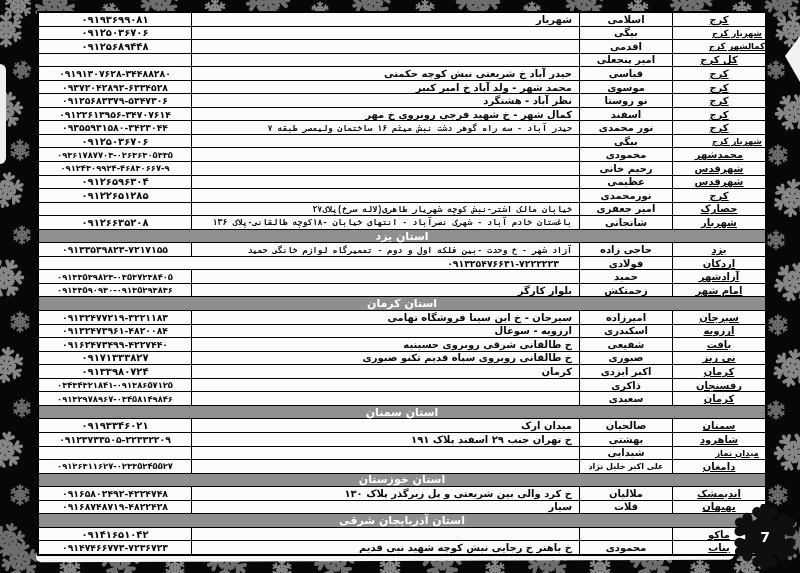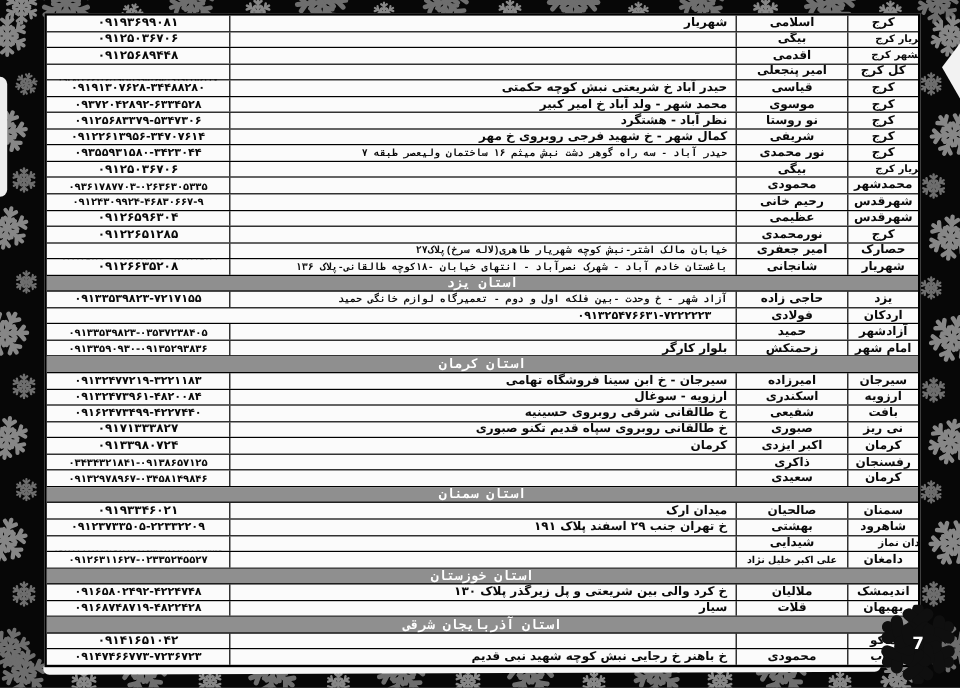--- a/index.html
+++ b/index.html
@@ -10,34 +10,34 @@
   .decor svg{position:absolute;}
   
   .table-wrap{position:absolute;left:37px;top:11px;width:730px;height:545px;z-index:2;
               background:var(--table-bg,#fbfbfb);border:2px solid var(--border,#000);
               box-sizing:border-box;direction:rtl;display:flex;flex-direction:column;
               font-weight:bold;color:#0a0a0a;}
   .t-row{flex:1;display:flex;min-height:0;border-bottom:1.5px solid var(--border,#000);}
   .t-row:last-child{border-bottom:none;}
   .cell{display:flex;align-items:center;justify-content:center;min-width:0;overflow:hidden;
         white-space:nowrap;box-sizing:border-box;}
-  .cell.city{width:59px;font-size:10px;border-left:1.5px solid var(--border,#000);}
+  .cell.city{width:93px;font-size:10px;border-left:1.5px solid var(--border,#000);text-decoration:underline;}
   .cell.city.sm{font-size:8.5px;padding-left:36px;}
   .cell.name{width:93px;font-size:10px;border-left:1.5px solid var(--border,#000);}
   .cell.name.sm{font-size:8px;}
   .cell.addr{flex:1;font-size:10px;justify-content:flex-start;padding:0 7px;
              border-left:1.5px solid var(--border,#000);}
   .cell.addr.sm{font-size:8.3px;font-family:Liberation Mono, monospace;}
   .cell.phone{width:152px;font-size:10px;letter-spacing:2.4px;direction:ltr;}
   .cell.phone.mid1{font-size:9.3px;letter-spacing:1.1px;}
   .cell.phone.mid2{font-size:8.4px;letter-spacing:0.5px;}
   .cell.phone.tiny{font-size:6.4px;letter-spacing:0.2px;margin-top:12px;}
   .sec-row{flex:1;display:flex;align-items:center;justify-content:center;min-height:0;
            background:var(--sec-bg,#8f8f8f);color:var(--sec-fg,#fff);
-           font-size:11px;letter-spacing:0.5px;border-bottom:1.5px solid var(--border,#000);font-family:Liberation Mono, monospace;}
+           font-size:11px;letter-spacing:0.5px;border-bottom:1.5px solid var(--border,#000);}
   
   .curl-right{position:absolute;right:0;top:36px;width:0;height:0;z-index:3;
               border-top:20px solid transparent;border-bottom:26px solid transparent;
               border-right:15px solid #f2f2f2;}
   .curl-left{position:absolute;left:0;top:64px;width:6px;height:100px;background:#ededed;
              border-radius:0 8px 8px 0;z-index:3;}
   .bottom-edge{position:absolute;left:36px;top:551px;width:698px;height:10px;background:#f6f6f6;
                border-radius:6px;z-index:1;transform:rotate(-0.2deg);}
   .page-badge{position:absolute;left:731px;top:503px;width:68px;height:68px;z-index:4;}
   .page-badge svg{position:absolute;left:0;top:0;}
@@ -2757,21 +2757,21 @@
         <div class="cell phone mid1">۰۹۳۷۲۰۴۲۸۹۲-۶۳۳۴۵۲۸</div>
       </div>
       <div class="t-row">
         <div class="cell city">کرج</div>
         <div class="cell name">نو روستا</div>
         <div class="cell addr">نظر آباد - هشتگرد</div>
         <div class="cell phone mid1">۰۹۱۲۵۶۸۳۳۷۹-۵۳۴۷۳۰۶</div>
       </div>
       <div class="t-row">
         <div class="cell city">کرج</div>
-        <div class="cell name">شریفی</div>
+        <div class="cell name">اسفند</div>
         <div class="cell addr">کمال شهر - خ شهید فرجی روبروی خ مهر</div>
         <div class="cell phone mid1">۰۹۱۲۲۶۱۳۹۵۶-۳۴۷۰۷۶۱۴</div>
       </div>
       <div class="t-row">
         <div class="cell city">کرج</div>
         <div class="cell name">نور محمدی</div>
         <div class="cell addr sm">حیدر آباد - سه راه گوهر دشت نبش میثم ۱۶ ساختمان ولیعصر طبقه ۷</div>
         <div class="cell phone mid1">۰۹۳۵۵۹۳۱۵۸۰-۳۴۲۳۰۴۴</div>
       </div>
       <div class="t-row">

